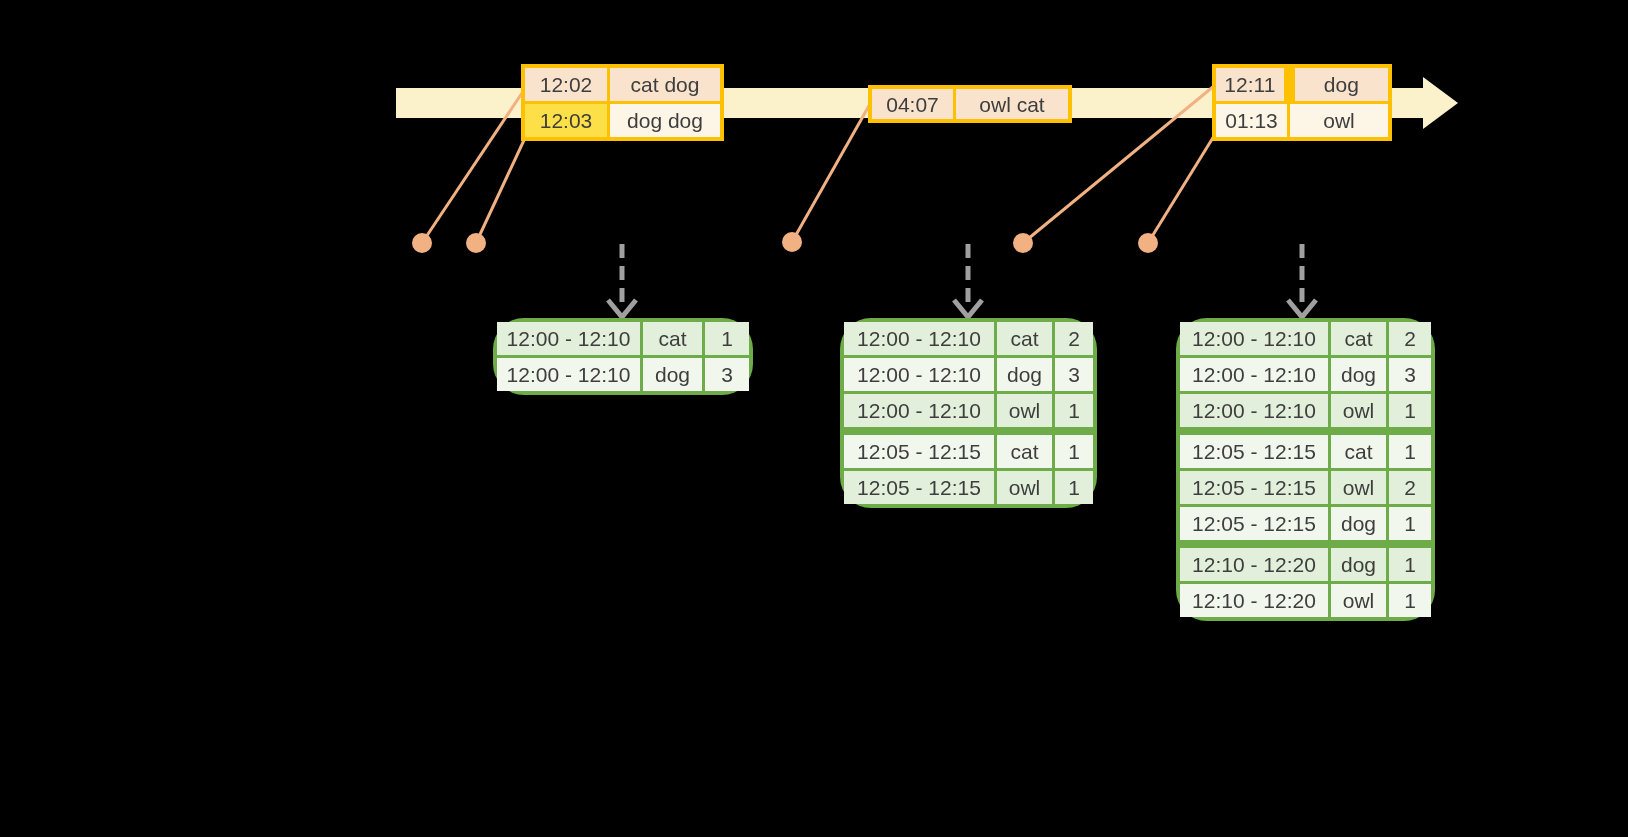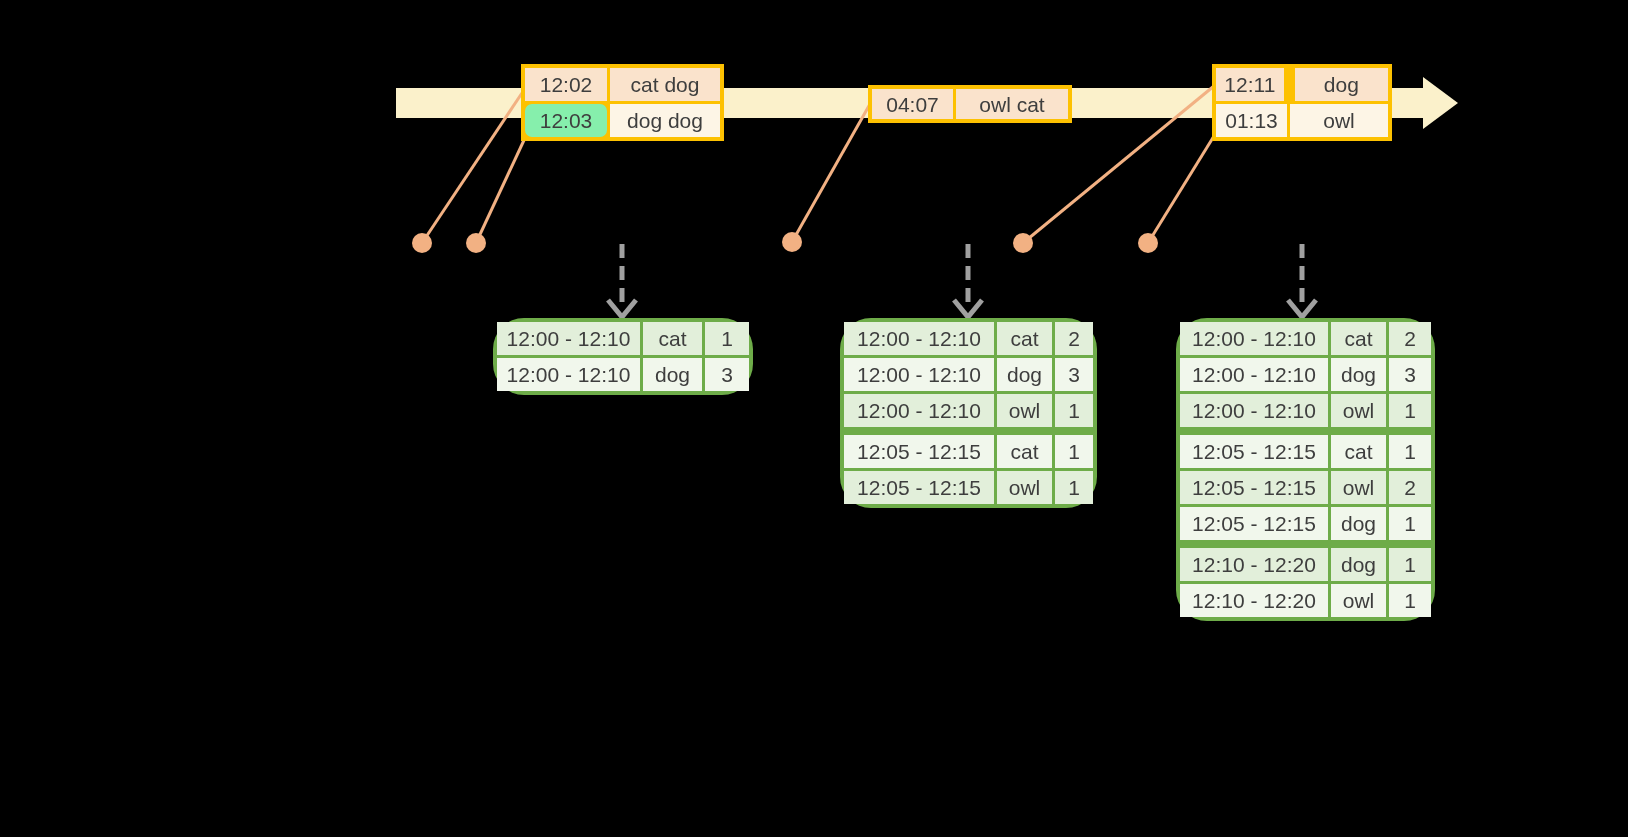--- a/index.html
+++ b/index.html
@@ -41,21 +41,21 @@
       <line x1="1302" y1="244" x2="1302" y2="305" stroke="#A0A0A0" stroke-width="5" stroke-dasharray="14 8"></line>
       <polyline points="1288,300 1302,317 1316,300" fill="none" stroke="#A0A0A0" stroke-width="5"></polyline>
     </svg>
   <div id="tables">
       <div class="etable" style="left: 521px; top: 64px; width: 203px; background: rgb(253, 193, 1); gap: 3px; padding: 4px;">
         <div class="erow" style="gap: 3px;">
           <div class="ecell" style="width: 82px; height: 33px; background: rgb(250, 227, 204); color: rgb(62, 62, 62);">12:02</div>
           <div class="ecell" style="width: 110px; height: 33px; background: rgb(250, 227, 204); color: rgb(62, 62, 62);">cat dog</div>
         </div>
         <div class="erow" style="gap: 3px;">
-          <div class="ecell" style="width: 82px; height: 33px; background: #86efac; color: rgb(62, 62, 62); border-radius: 7px;">12:03</div>
+          <div class="ecell" style="width: 82px; height: 33px; background: #fde047; color: rgb(62, 62, 62);">12:03</div>
           <div class="ecell" style="width: 110px; height: 33px; background: rgb(253, 245, 230); color: rgb(62, 62, 62);">dog dog</div>
         </div>
       </div>
       <div class="etable" style="left: 868px; top: 85px; width: 204px; background: rgb(253, 193, 1); gap: 3px; padding: 4px;">
         <div class="erow" style="gap: 3px;">
           <div class="ecell" style="width: 81px; height: 30px; background: rgb(250, 227, 204); color: rgb(62, 62, 62);">04:07</div>
           <div class="ecell" style="width: 112px; height: 30px; background: rgb(250, 227, 204); color: rgb(62, 62, 62);">owl cat</div>
         </div>
       </div>
       <div class="etable" style="left: 1212px; top: 64px; width: 180px; background: rgb(253, 193, 1); gap: 3px; padding: 4px;">

